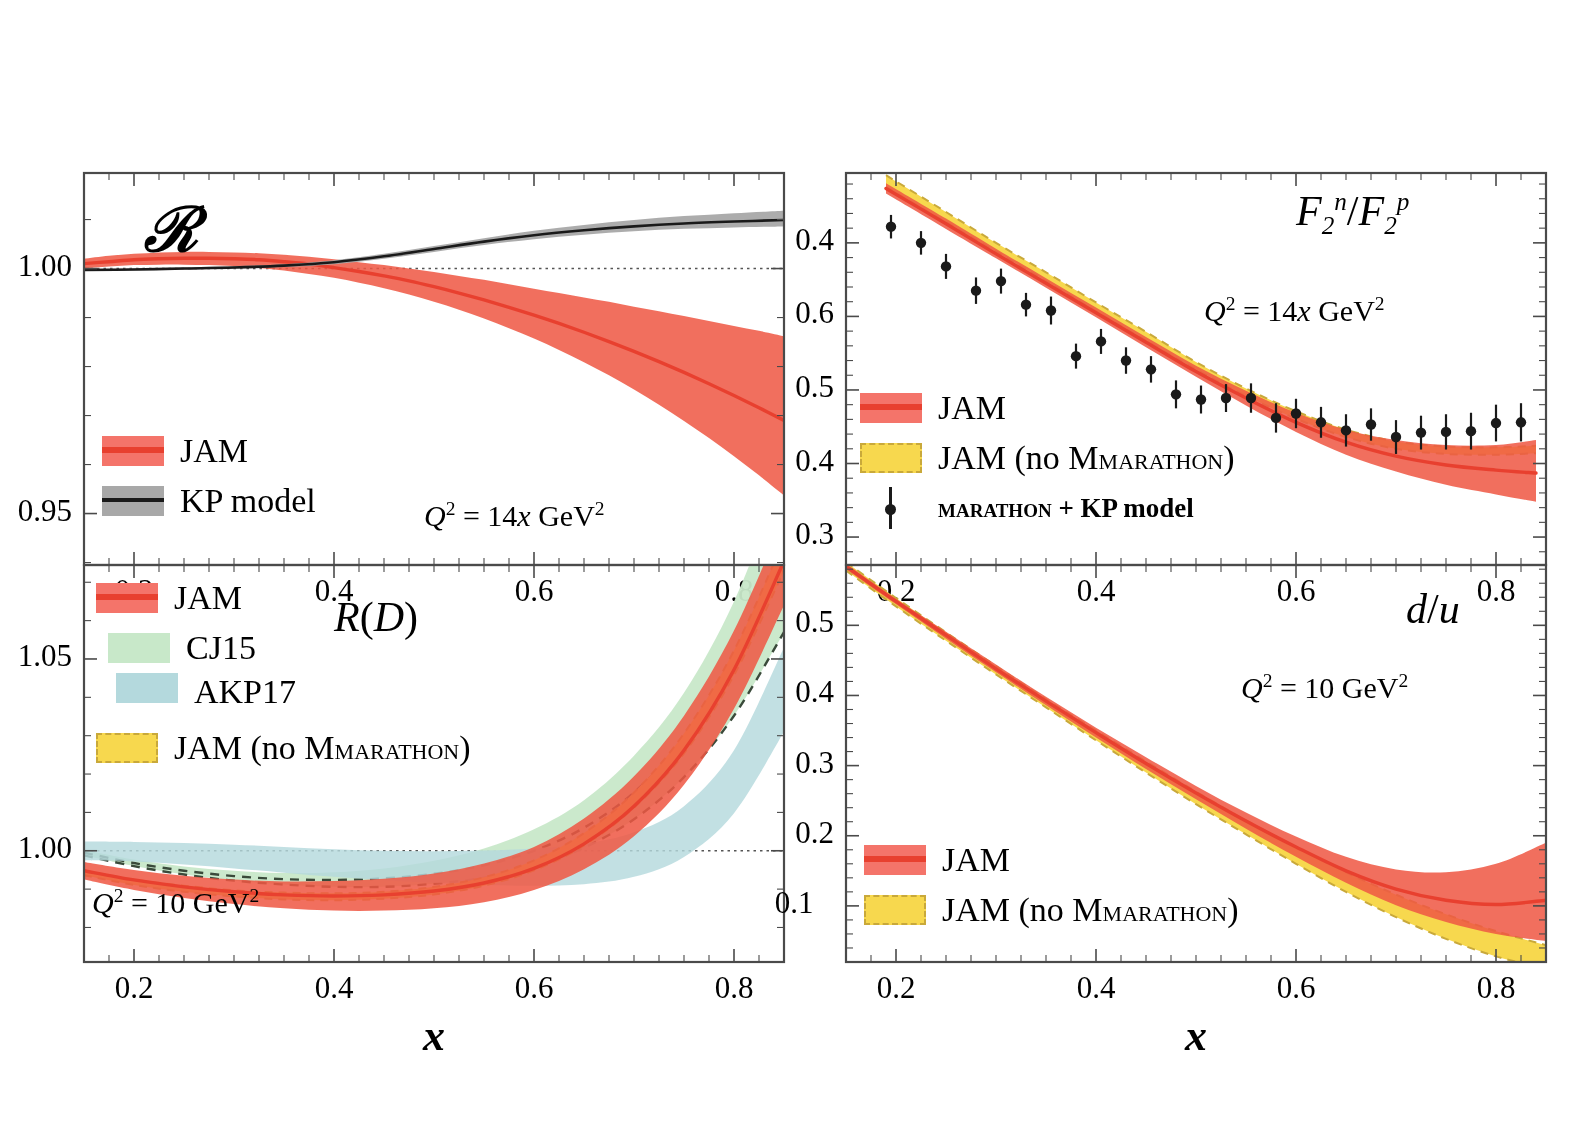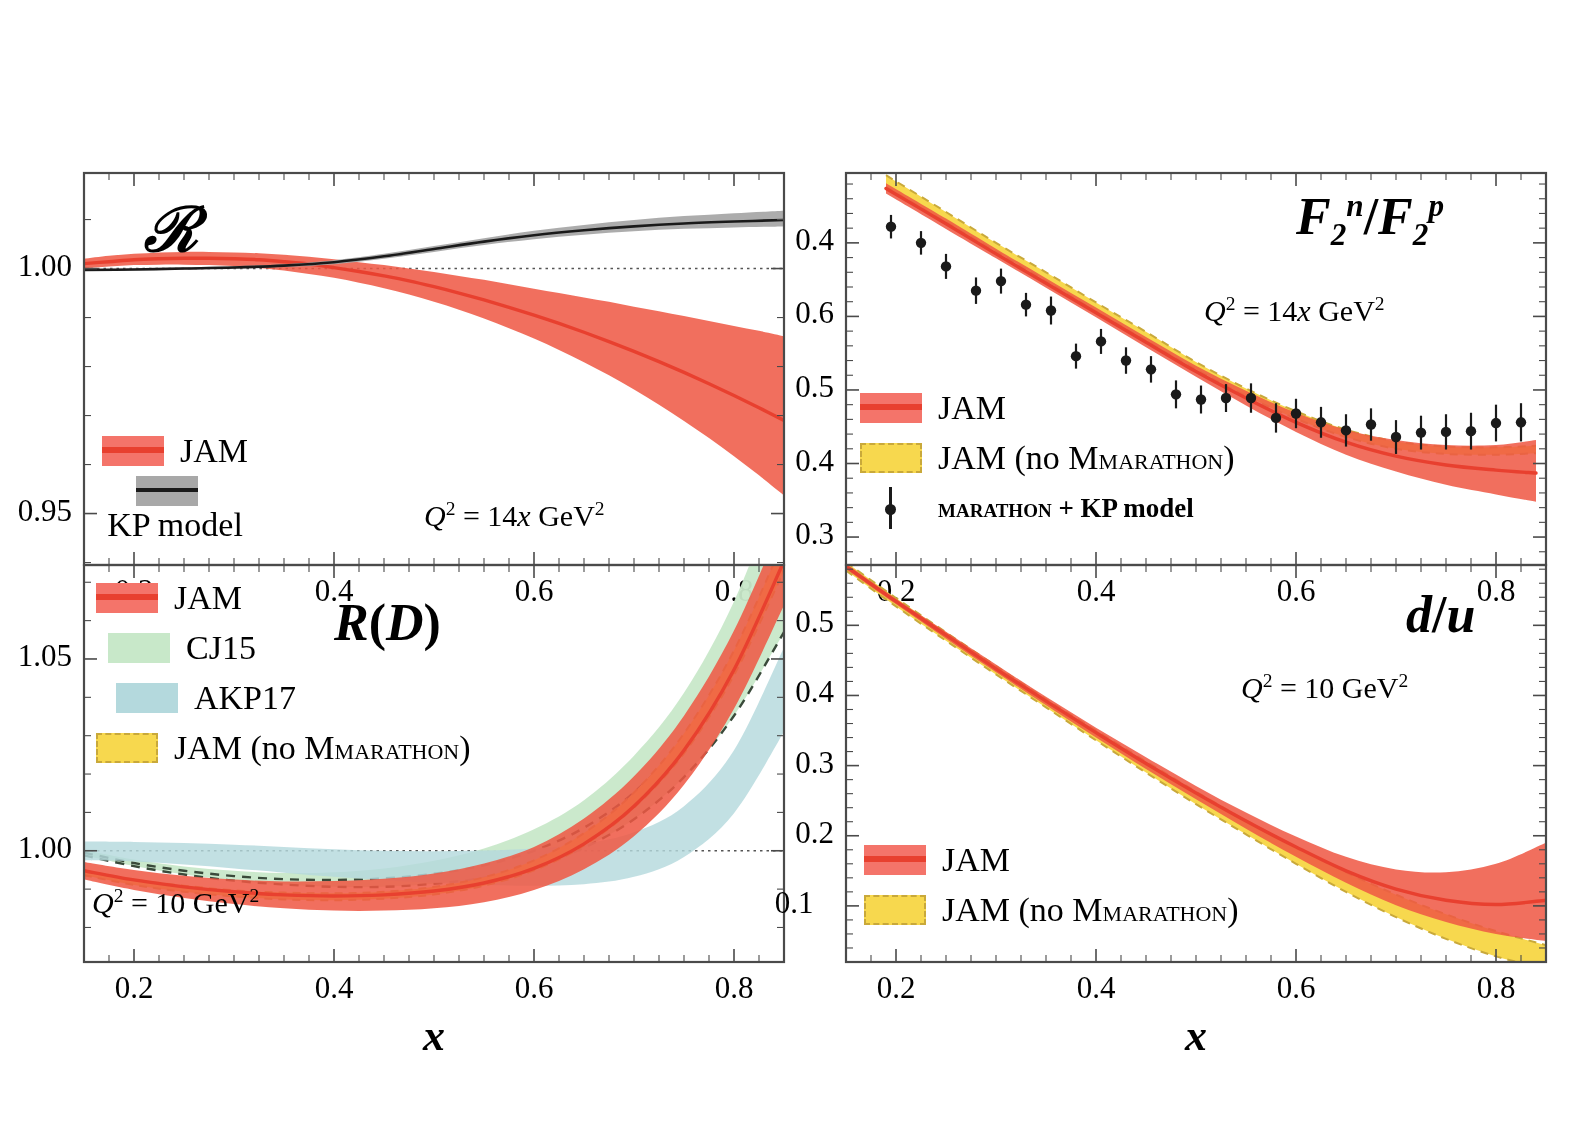--- a/index.html
+++ b/index.html
@@ -4,21 +4,21 @@
 <style>
   html,body{margin:0;padding:0;background:#ffffff;}
   body{width:1572px;height:1142px;font-family:"Liberation Serif",serif;overflow:hidden;}
   #figure{position:relative;width:1572px;height:1142px;}
   svg{display:block;}
   .axis-line{stroke:#4a4a4a;stroke-width:2.2;fill:none;}
   .tick{stroke:#4a4a4a;stroke-width:1.6;}
   .tick-minor{stroke:#4a4a4a;stroke-width:1.1;}
   .ticklabel{font-family:"Liberation Serif",serif;font-size:31px;fill:#2b2b2b;}
   .axis-title{font-family:"Liberation Serif",serif;font-style:italic;font-weight:bold;font-size:44px;fill:#000;}
-  .panel-title{font-family:"Liberation Serif",serif;font-style:italic;font-weight:bold;font-size:52px;fill:#000;}
+  .panel-title{font-family:"Liberation Serif",serif;font-style:italic;font-weight:normal;font-size:42px;fill:#000;}
   .script-title{font-family:"DejaVu Serif",serif;font-style:italic;font-weight:bold;font-size:62px;fill:#000;}
   .annot{font-family:"Liberation Serif",serif;font-size:30px;fill:#2b2b2b;}
   .annot i{font-style:italic;}
   .legend-label{font-family:"Liberation Serif",serif;font-size:34px;fill:#000;}
   .legend-small{font-family:"Liberation Serif",serif;font-size:27px;fill:#000;}
   .zeroline{stroke:#555;stroke-width:1.6;stroke-dasharray:2.5 4;fill:none;}
   .errbar{stroke:#1a1a1a;stroke-width:2.2;}
   .pt{fill:#1a1a1a;}
   .dash{fill:none;stroke:#3a4a3a;stroke-width:2.4;stroke-dasharray:9 7;}
 </style>
@@ -126,21 +126,21 @@
       <div class="ticklabel" style="position: absolute; left: -8px; top: 492.55px; width: 80px; text-align: right;">0.95</div>
       <div class="script-title" style="position: absolute; left: 144px; top: 185px;">ℛ</div>
       <div class="annot" style="position: absolute; left: 424px; top: 498px; white-space: nowrap;"><i>Q</i><sup style="font-size:.65em">2</sup> = 14<i>x</i> GeV<sup style="font-size:.65em">2</sup></div>
       <div style="position: absolute; left: 102px; top: 426px;">
         <div style="display: flex; align-items: center; height: 50px;">
           <div style="width: 62px; height: 30px; margin-right: 16px; position: relative; flex: 0 0 auto; background: rgb(244, 116, 106);">
             <div style="position:absolute;left:0;right:0;top:11px;height:6px;background:#e8402f;"></div>
           </div>
           <div class="legend-label" style="white-space: nowrap;">JAM</div>
         </div>
-        <div style="display: flex; align-items: center; height: 50px; flex-direction: column;">
+        <div style="display: flex; align-items: center; height: 50px;">
           <div style="width: 62px; height: 30px; margin-right: 16px; position: relative; flex: 0 0 auto; background: rgb(168, 168, 168);">
             <div style="position:absolute;left:0;right:0;top:12px;height:4px;background:#1a1a1a;"></div>
           </div>
           <div class="legend-label" style="white-space: nowrap;">KP model</div>
         </div>
       </div>
     </div>
     <div style="position: absolute; left: 0px; top: 0px;">
       <svg width="1572" height="1142" style="position:absolute;left:0;top:0;">
         <defs>
@@ -468,21 +468,21 @@
         <div style="display: flex; align-items: center; height: 50px;">
           <div style="width: 62px; height: 30px; margin-right: 16px; position: relative; flex: 0 0 auto; background: rgb(244, 116, 106);">
             <div style="position:absolute;left:0;right:0;top:11px;height:6px;background:#e8402f;"></div>
           </div>
           <div class="legend-label" style="white-space: nowrap;">JAM</div>
         </div>
         <div style="display: flex; align-items: center; height: 50px; margin-left: 12px;">
           <div style="width: 62px; height: 30px; margin-right: 16px; position: relative; flex: 0 0 auto; background: rgb(200, 232, 201);"></div>
           <div class="legend-label" style="white-space: nowrap;">CJ15</div>
         </div>
-        <div style="display: flex; align-items: center; height: 50px; padding-left: 20px;">
+        <div style="display: flex; height: 50px; padding-left: 20px;">
           <div style="width: 62px; height: 30px; margin-right: 16px; position: relative; flex: 0 0 auto; background: rgb(180, 217, 221);"></div>
           <div class="legend-label" style="white-space: nowrap;">AKP17</div>
         </div>
         <div style="display: flex; align-items: center; height: 50px;">
           <div style="width: 62px; height: 30px; margin-right: 16px; position: relative; flex: 0 0 auto; background: rgb(247, 216, 78); border: 2px dashed rgb(201, 169, 58); box-sizing: border-box;"></div>
           <div class="legend-label" style="white-space: nowrap;">JAM (no M<span style="font-variant:small-caps;text-transform:lowercase;font-size:.92em;">Marathon</span>)</div>
         </div>
       </div>
     </div>
     <div style="position: absolute; left: 0px; top: 0px;">

